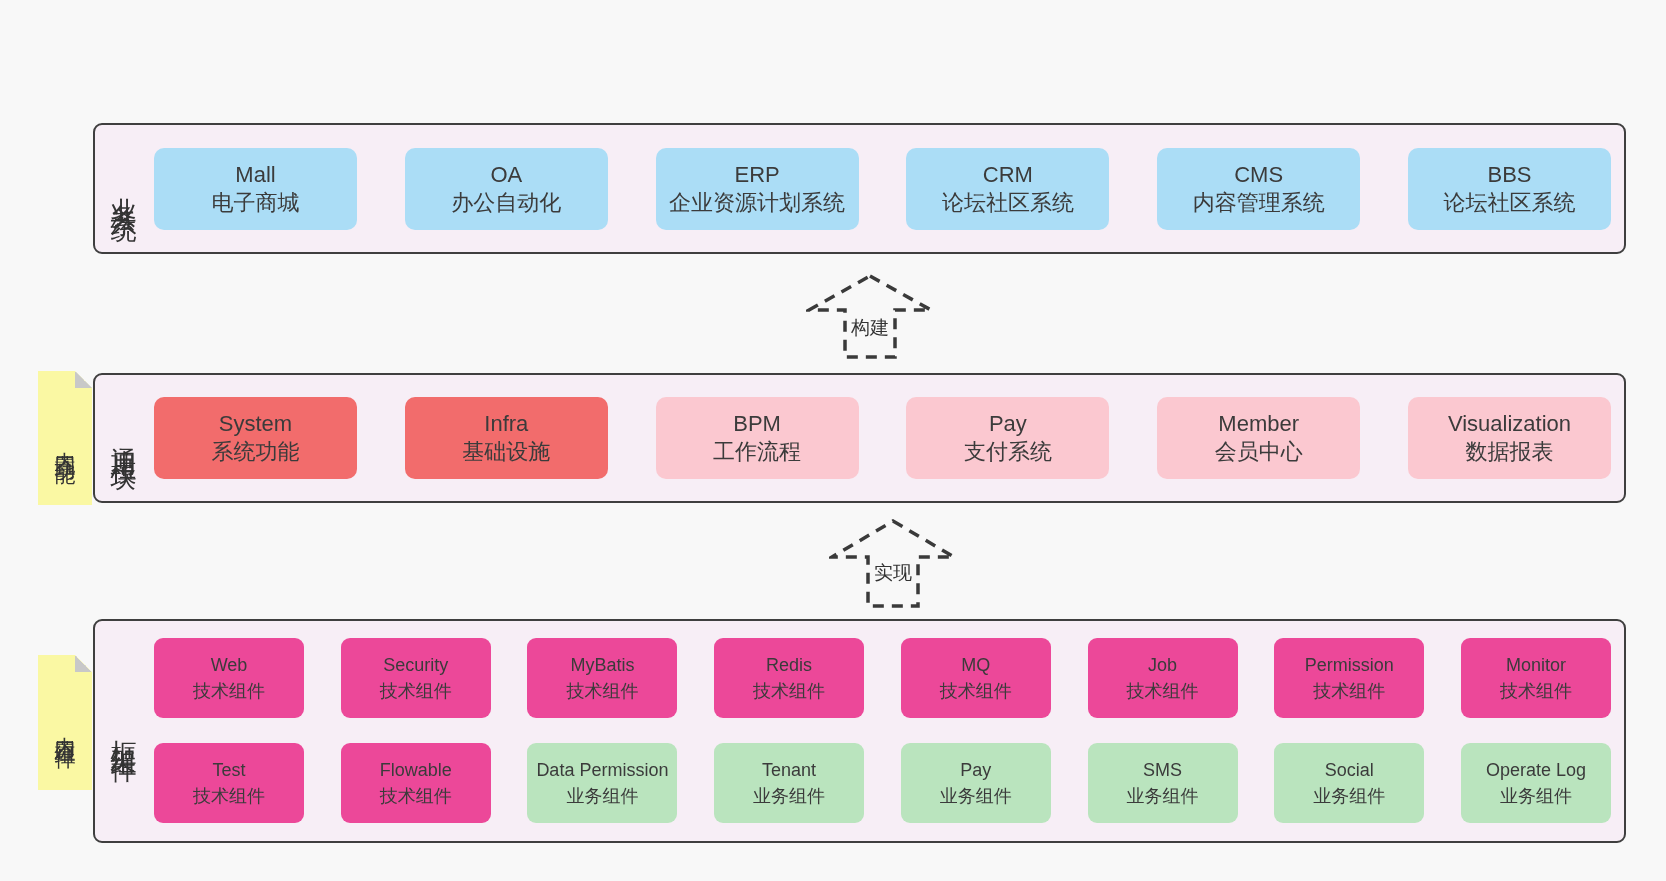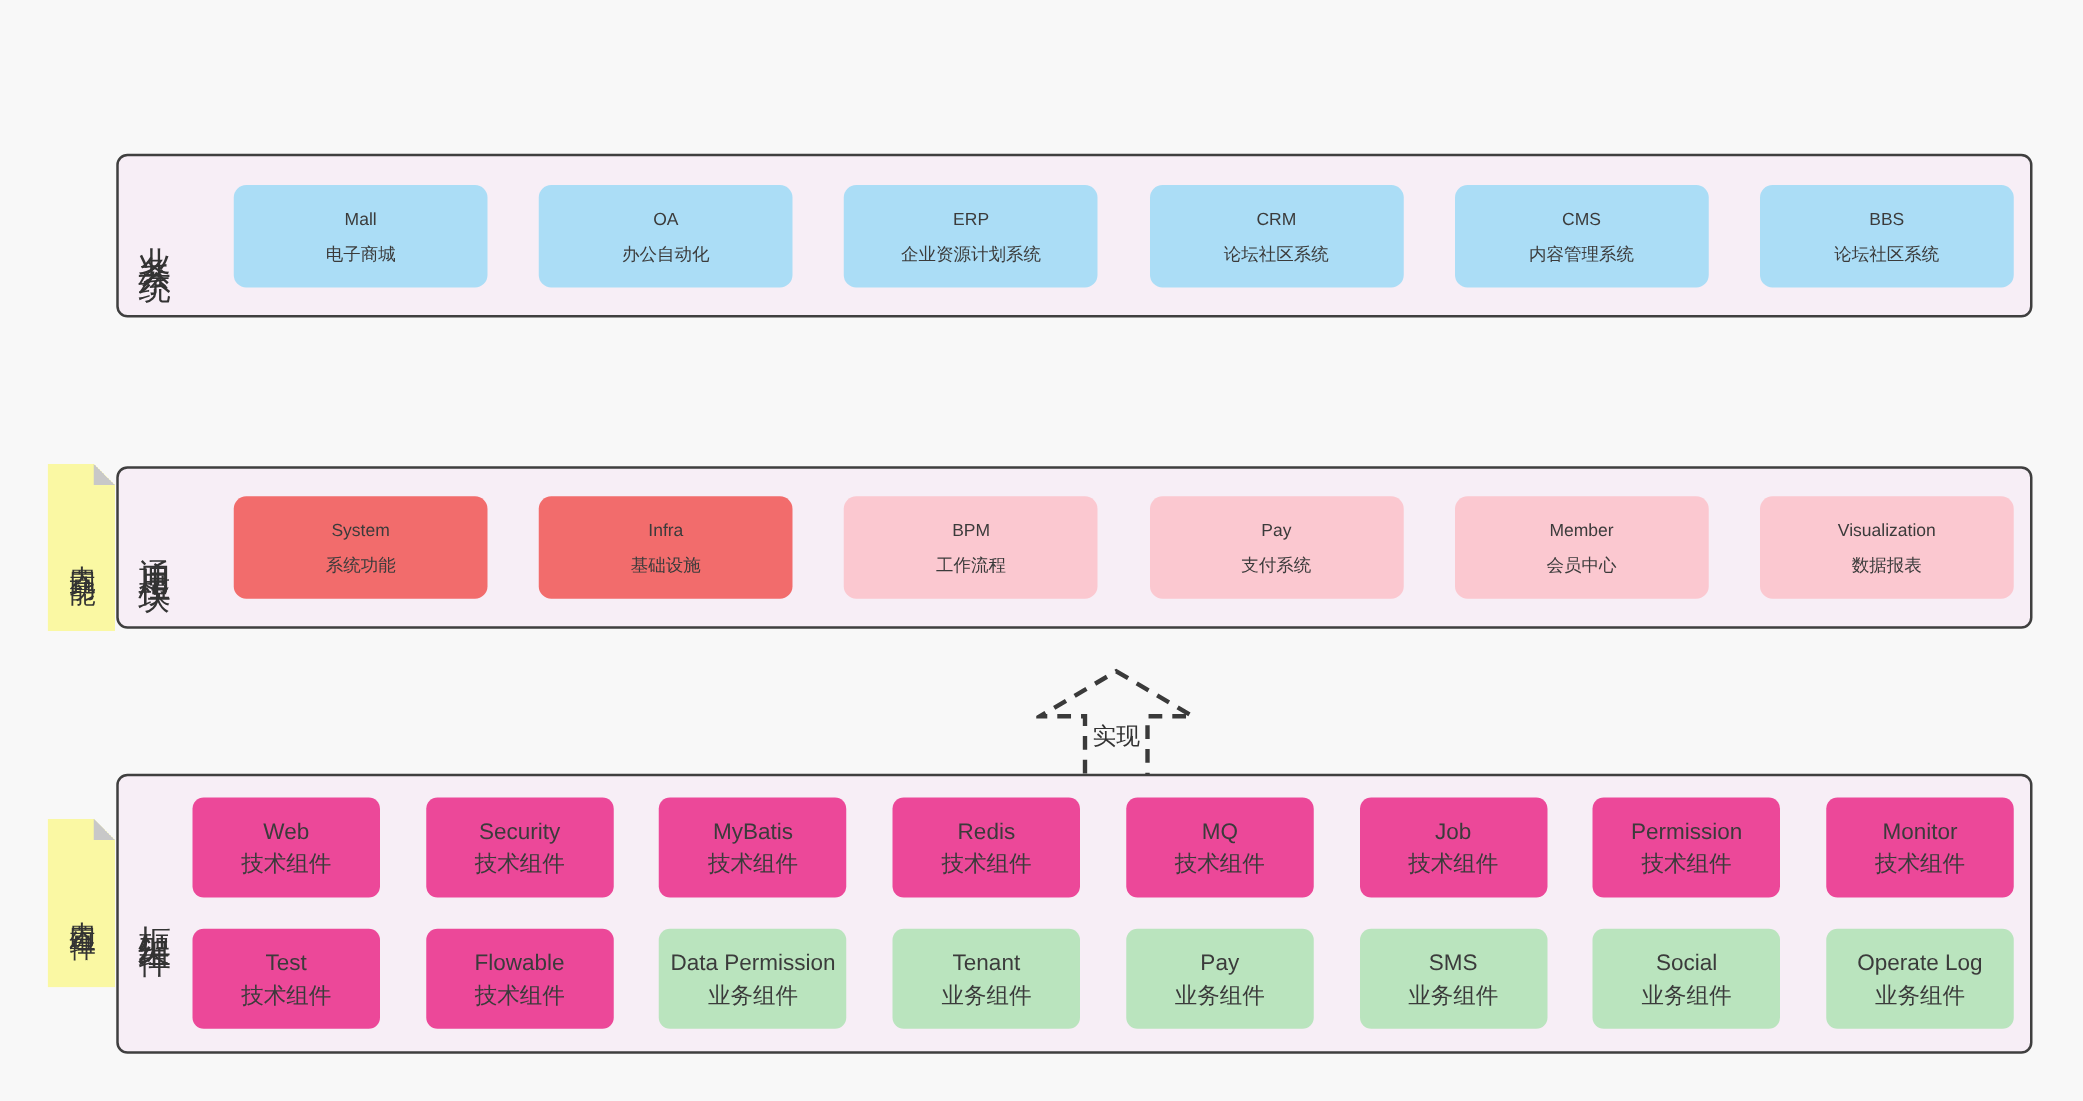--- a/index.html
+++ b/index.html
@@ -13,21 +13,21 @@
         display:flex;align-items:center;justify-content:center;
         writing-mode:vertical-lr;text-orientation:upright;
         font-size:26px;letter-spacing:6px;color:#333;}
   .band-row{position:absolute;left:59px;right:13px;display:flex;
         justify-content:space-between;align-items:center;}
 
   
   .box{box-sizing:border-box;display:flex;flex-direction:column;
        align-items:center;justify-content:center;text-align:center;
        color:#3b3b3b;}
-  .box-lg{width:203px;height:82px;border-radius:10px;font-size:14px;line-height:28px;margin-left:33px;}
+  .box-lg{width:203px;height:82px;border-radius:10px;font-size:22px;line-height:28px;}
   .box-sm{width:150px;height:80px;border-radius:9px;font-size:18px;line-height:26px;}
   .blue{background:#abddf6;}
   .red{background:#f26c6c;}
   .pink{background:#fbc8d0;}
   .green{background:#ec4899;}
   .green-light{background:#bae4be;}
 
   
   .arrow{position:absolute;}
   .arrow svg{display:block;}
@@ -72,20 +72,26 @@
         <div>CMS</div>
         <div>内容管理系统</div>
       </div>
       <div class="box box-lg blue">
         <div>BBS</div>
         <div>论坛社区系统</div>
       </div>
     </div>
   </section>
 
+  <div class="arrow" style="left:806px;top:273px;width:128px;height:86px;">
+    <svg width="128" height="86" viewBox="0 0 128 86">
+      <path d="M64 3 L125 37 L89 37 L89 84 L39 84 L39 37 L3 37 Z" fill="none" stroke="#3a3a3a" stroke-width="3.5" stroke-dasharray="11 8"></path>
+    </svg>
+    <span class="arrow-label">构建</span>
+  </div>
 
   <section class="band" style="top:373px;height:130px;padding-left:20px;">
     <div class="band-label">通用模块</div>
     <div class="band-row" style="top:0;bottom:0;">
       <div class="box box-lg red">
         <div>System</div>
         <div>系统功能</div>
       </div>
       <div class="box box-lg red">
         <div>Infra</div>
@@ -103,21 +109,21 @@
         <div>Member</div>
         <div>会员中心</div>
       </div>
       <div class="box box-lg pink">
         <div>Visualization</div>
         <div>数据报表</div>
       </div>
     </div>
   </section>
 
-  <div class="arrow" style="left:829px;top:534px;width:128px;height:90px;">
+  <div class="arrow" style="left:829px;top:518px;width:128px;height:90px;">
     <svg width="128" height="90" viewBox="0 0 128 90">
       <path d="M64 3 L125 39 L89 39 L89 88 L39 88 L39 39 L3 39 Z" fill="none" stroke="#3a3a3a" stroke-width="3.5" stroke-dasharray="11 8"></path>
     </svg>
     <span class="arrow-label">实现</span>
   </div>
 
   <section class="band" style="top:619px;height:224px;">
     <div class="band-label">框架组件</div>
     <div class="band-row" style="top:17px;height:80px;">
       <div class="box box-sm green">

